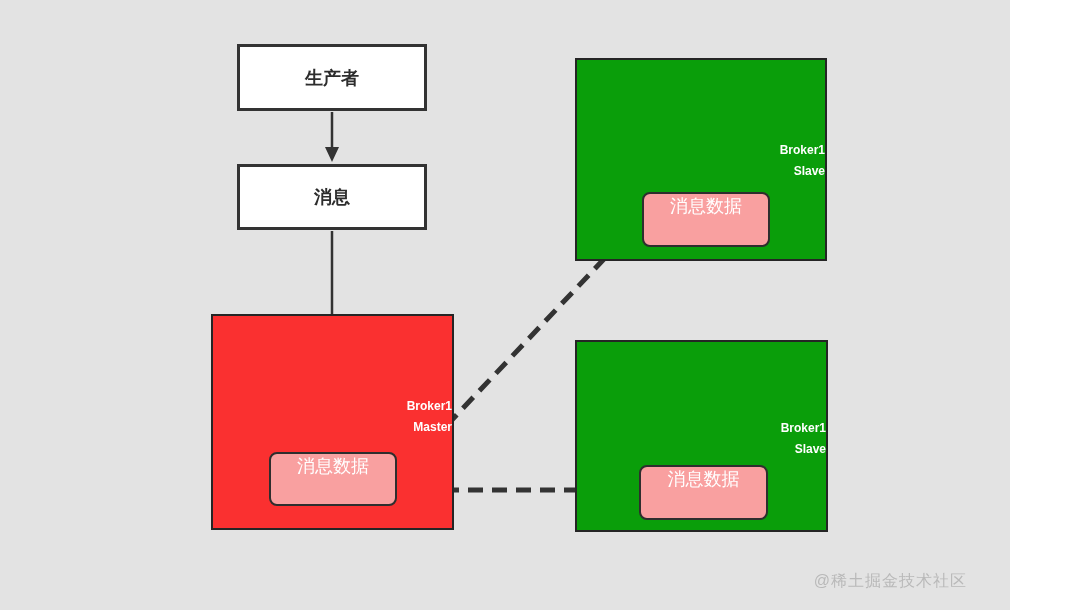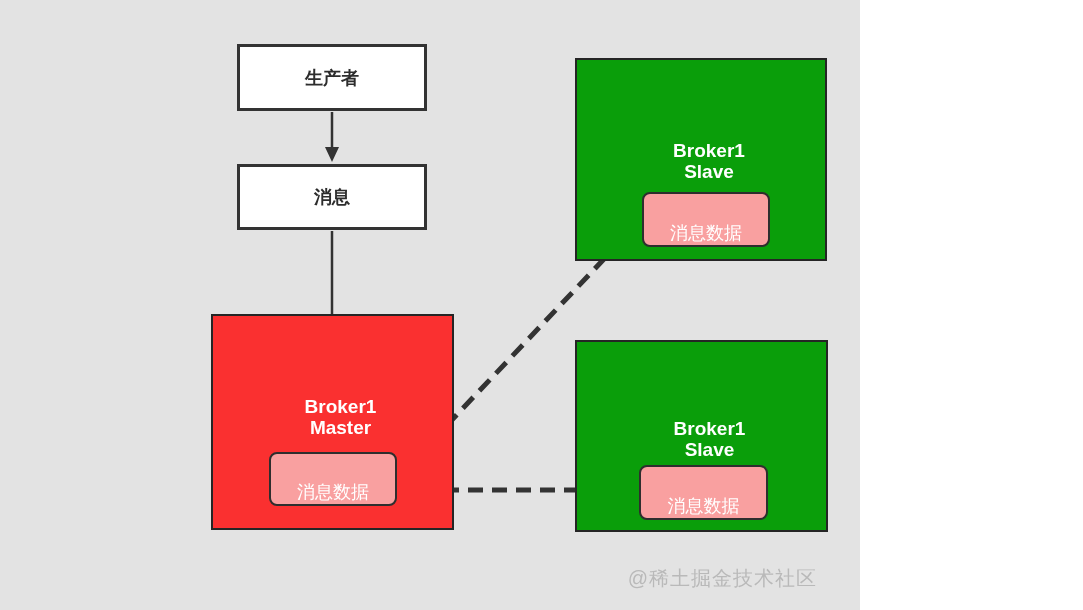--- a/index.html
+++ b/index.html
@@ -2,21 +2,21 @@
 <html style="--background: #e3e3e3; --red: #fa3030; --green: #0a9e0a; --pink: #f9a0a0; --line: #333333; --box-border: #333333; --watermark: #b9b9b9;"><head>
 <meta charset="utf-8">
 <style>
   html, body {
     margin: 0;
     padding: 0;
     font-family: "Liberation Sans", "DejaVu Sans", sans-serif;
   }
   .canvas {
     position: relative;
-    width: 860px;
+    width: 1010px;
     height: 610px;
     background: var(--background, #e3e3e3);
     overflow: hidden;
   }
   .arrow-layer {
     position: absolute;
     inset: 0;
     width: 1083px;
     height: 610px;
     pointer-events: none;
@@ -40,36 +40,36 @@
     border: 2.5px solid #252525;
   }
   .node-green {
     background: var(--green, #0a9e0a);
     border: 2.5px solid #252525;
   }
   .node-title {
     position: absolute;
     left: 0;
     right: 0;
-    text-align: center;
+    text-align: right;
     color: #ffffff;
-    font-size: 19px;
+    font-size: 12px;
     font-weight: bold;
     line-height: 21px;
     white-space: pre-line;
     padding-left: 16px;
   }
   .data-pill {
     position: absolute;
     box-sizing: border-box;
     background: var(--pink, #f9a0a0);
     border: 2px solid #2e2e2e;
     border-radius: 8px;
     display: flex;
-    align-items: flex-end;
+    align-items: flex-start;
     justify-content: center;
     color: #ffffff;
     font-size: 18px;
     font-weight: normal;
   }
   
   .producer   { left: 237px; top: 44px;  width: 190px; height: 67px; }
   .message    { left: 237px; top: 164px; width: 190px; height: 66px; justify-content: center; }
   .master     { left: 211px; top: 314px; width: 243px; height: 216px; }
   .master .node-title { top: 80px; }
@@ -78,21 +78,21 @@
   .slave-top .node-title { top: 80px; }
   .slave-top .data-pill  { left: 65px; top: 132px; width: 128px; height: 55px; }
   .slave-bottom { left: 575px; top: 340px; width: 253px; height: 192px; }
   .slave-bottom .node-title { top: 76px; }
   .slave-bottom .data-pill  { left: 62px; top: 123px; width: 129px; height: 55px; }
   .watermark {
     position: absolute;
     right: 43px;
     bottom: 18px;
     color: var(--watermark, #b9b9b9);
-    font-size: 20px;
+    font-size: 16px;
     letter-spacing: 1px;
   }
   .solid-line  { stroke: var(--line, #333333); stroke-width: 2.5px; }
   .dashed-line { stroke: var(--line, #333333); stroke-width: 5px; stroke-dasharray: 15 9; }
   .arrow-head  { fill: var(--line, #333333); stroke: none; }
 </style>
 </head>
 <body>
 
 <div class="canvas">

